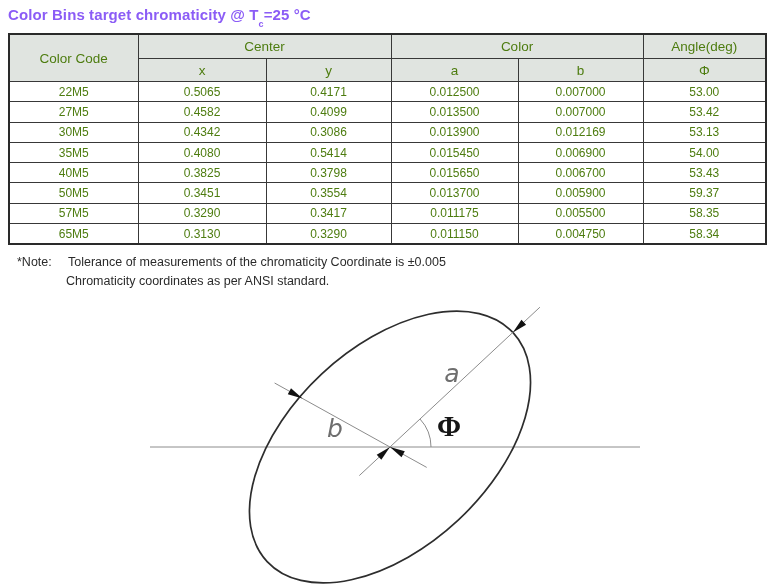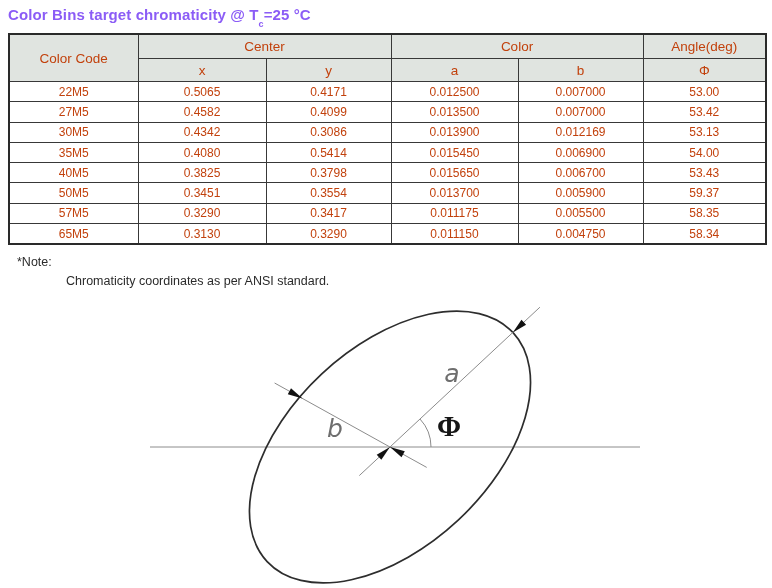--- a/index.html
+++ b/index.html
@@ -13,21 +13,21 @@
   .title{
     position:absolute;left:8px;top:6px;
     font-size:15px;font-weight:bold;color:#8b5cf6;
     letter-spacing:0.1px;white-space:nowrap;
   }
   .title sub{font-size:9px;position:relative;top:3px;left:0px;}
   table.bins{
     position:absolute;left:8px;top:33px;
     width:757px;
     border-collapse:collapse;table-layout:fixed;
-    font-size:12px;color:#c2410c;
+    font-size:12px;color:#4d7c0f;
   }
   table.bins col.c1{width:129px;}
   table.bins col.c2{width:128px;}
   table.bins col.c3{width:125px;}
   table.bins col.c4{width:127px;}
   table.bins col.c5{width:125px;}
   table.bins col.c6{width:123px;}
   table.bins th, table.bins td{
     border:1.4px solid #383838;
     text-align:center;vertical-align:middle;
@@ -148,20 +148,21 @@
         <td>0.011150</td>
         <td>0.004750</td>
         <td>58.34</td>
       </tr>
     </tbody>
   </table>
 
   <div class="note">
     <div class="row1">
       <span class="nlabel">*Note:</span>
+      <span>Tolerance of measurements of the chromaticity Coordinate is ±0.005</span>
     </div>
     <div class="row2">Chromaticity coordinates as per ANSI standard.</div>
   </div>
 
   <svg class="diagram" width="772" height="290" viewBox="0 0 772 290" xmlns="http://www.w3.org/2000/svg">
 
     <line class="thin" x1="150" y1="149" x2="640" y2="149"></line>
 
     <ellipse class="ell" cx="390" cy="149" rx="168" ry="100" transform="rotate(-43 390 149)"></ellipse>
 

